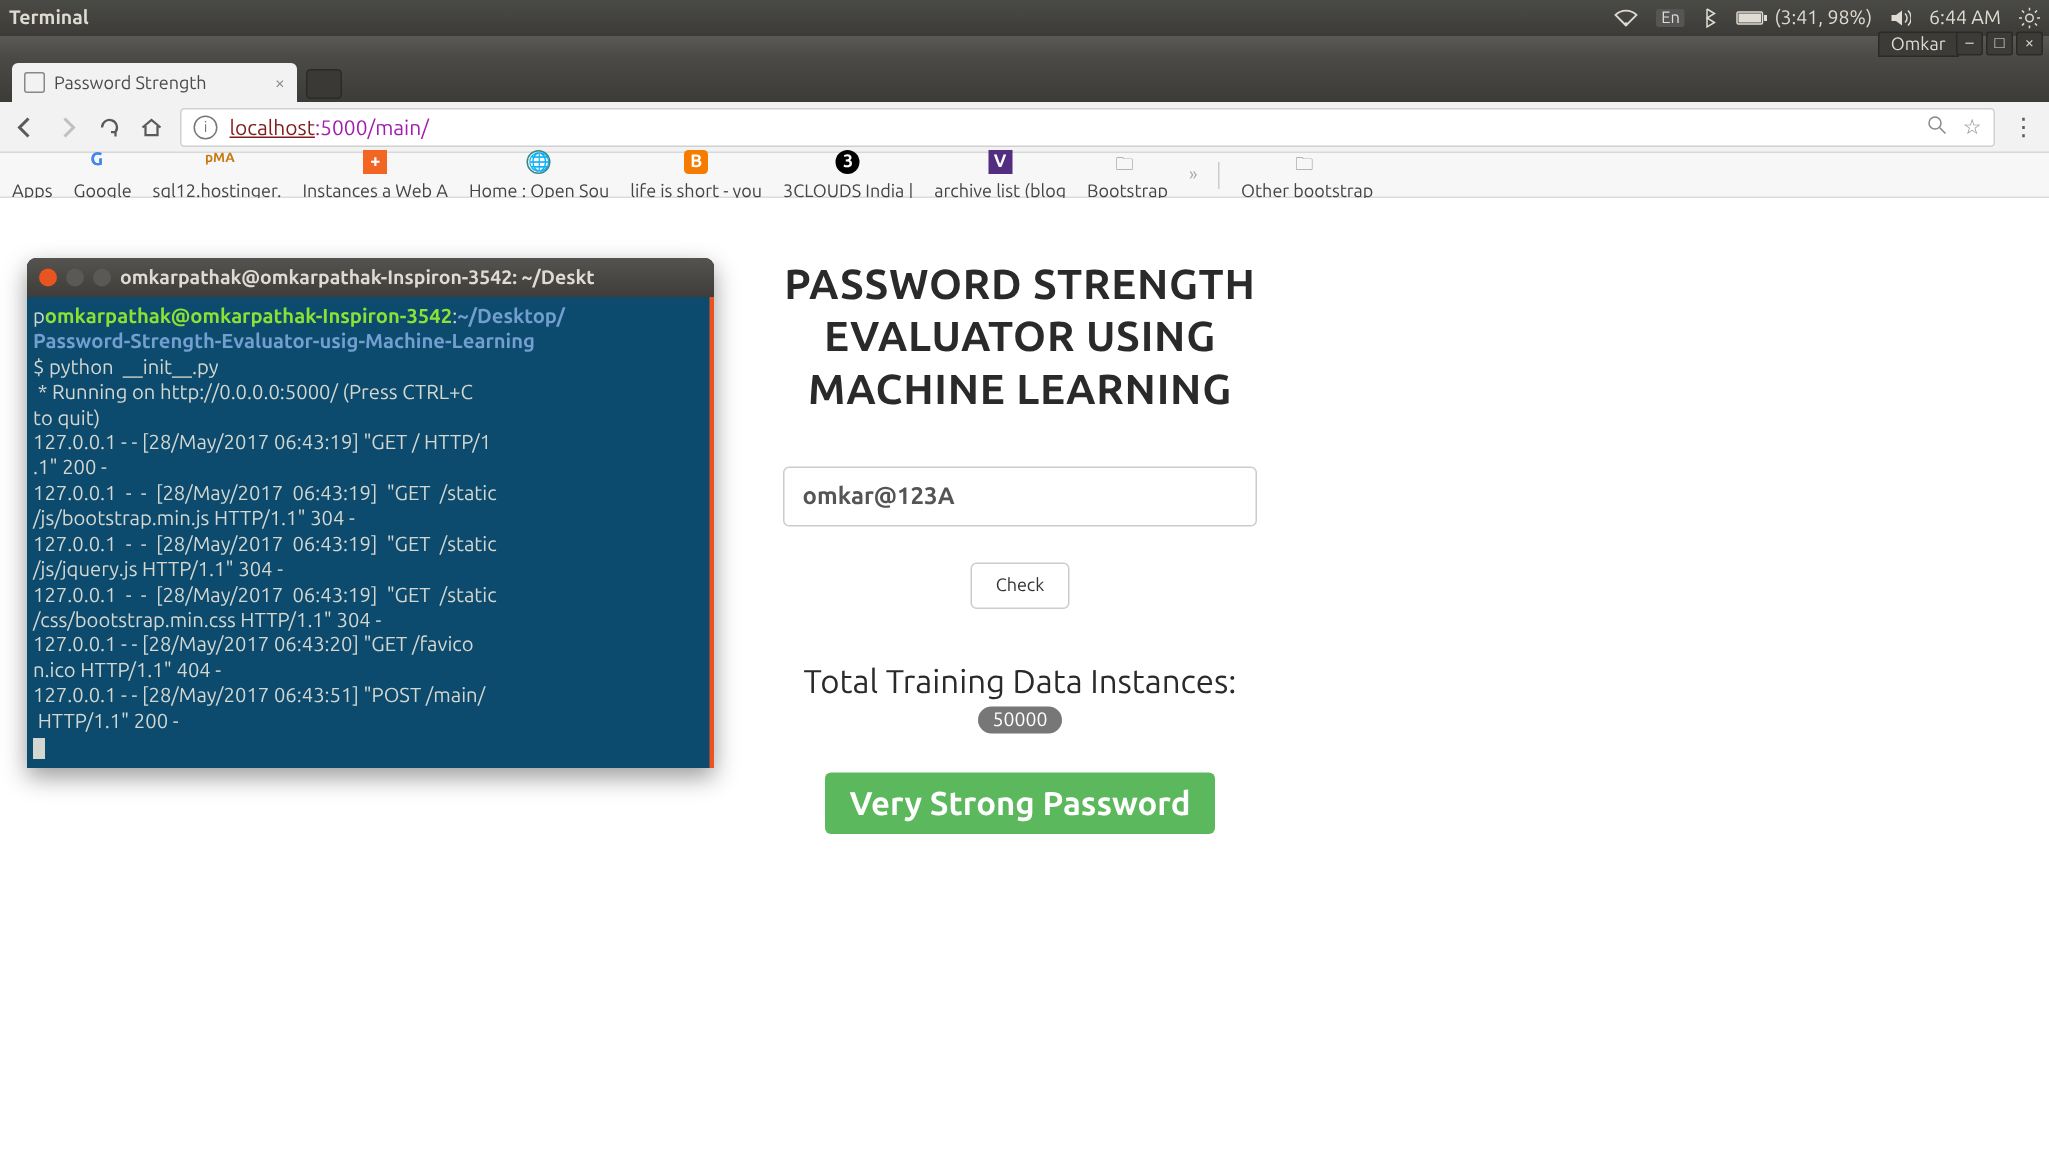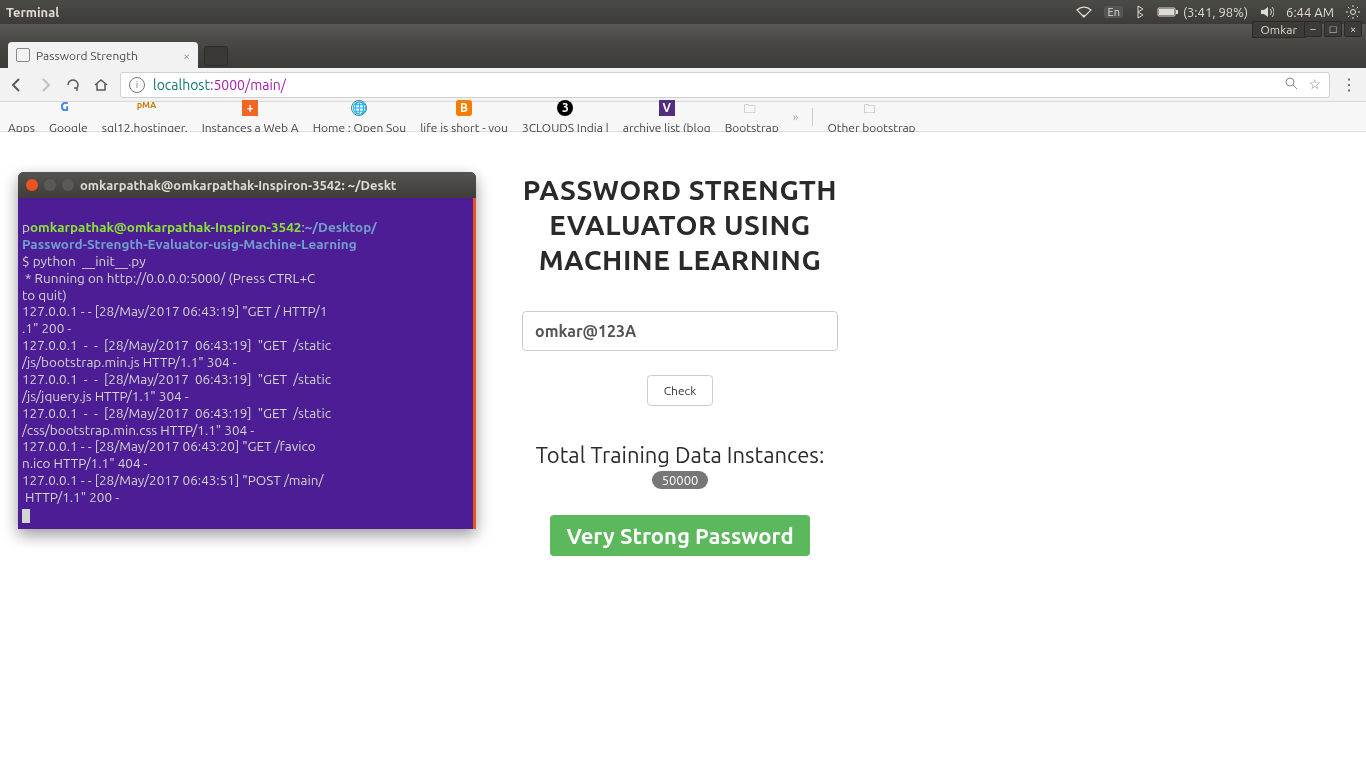--- a/index.html
+++ b/index.html
@@ -26,21 +26,21 @@
 .tab::before { content:""; width:12px; height:12px; border:1px solid #888; border-radius:2px; }
 .tab .close { margin-left:auto; color:#888; }
 .newtab { width:24px; height:20px; background:#3a3935; margin-left:6px; margin-bottom:2px; border-radius:3px; border:1px solid #2a2a27; }
 
 .toolbar { height:34px; background:#f2f2f2; border-bottom:1px solid #d8d8d8; display:flex; align-items:center; padding:0 8px; gap:10px; }
 .navarrow { color:#5a5a5a; }
 .navarrow.disabled { color:#b8b8b8; }
 .icon-btn { width:18px; height:18px; display:flex; align-items:center; justify-content:center; color:#5a5a5a; }
 .omni { flex:1; height:26px; background:#fff; border:1px solid #d0d0d0; border-radius:3px; display:flex; align-items:center; padding:0 8px; font-size:14px; color:#333; }
 .omni .info { width:16px; height:16px; border:1px solid #777; border-radius:50%; font-size:10px; text-align:center; line-height:14px; color:#777; margin-right:8px; }
-.omni .host { color:#0f766e; }
+.omni .host { color:#7f1d1d;text-decoration:underline; }
 .omni .rest { color:#a21caf; }
 .omni .tail { margin-left:auto; display:flex; gap:10px; color:#888; }
 
 .bookmarks { height:30px; background:#f7f7f7; border-bottom:1px solid #dcdcdc; display:flex; align-items:center; padding:0 8px; gap:14px; font-size:12px; color:#444; }
 .bm { display:flex; align-items:center; gap:5px; white-space:nowrap;flex-direction:column; }
 .bm .favicon { width:16px; height:16px; display:inline-block; }
 .bm-folder { color:#777; }
 .bm-sep { color:#aaa; }
 .divider { width:1px; height:18px; background:#ccc; }
 
@@ -54,21 +54,21 @@
 .tdi { font-size:22px; color:#2a2a2a; margin-top:36px; }
 .badge { display:inline-block; background:#777; color:#fff; font-size:13px; padding:2px 10px; border-radius:10px; margin-top:4px; }
 .result { margin-top:26px; display:inline-block; background:#5cb85c; color:#fff; font-size:22px; font-weight:bold; padding:8px 16px; border-radius:4px; }
 
 
 .term { position:absolute; top:145px; left:18px; width:458px; background:#2d0922; border-radius:6px 6px 0 0; box-shadow:0 6px 16px rgba(0,0,0,.4);margin-top:27px; }
 .term-title { height:26px; background:linear-gradient(#54534f,#3e3d39); border-radius:6px 6px 0 0; display:flex; align-items:center; padding:0 8px; color:#dfdbd2; font-size:13px; font-weight:bold; gap:6px; }
 .term-title .btns { display:flex; gap:6px; }
 .term-title .btn { width:12px; height:12px; border-radius:50%; }
 .term-title .btn.r{background:#e95420;} .term-title .btn.y{background:#5a5955;} .term-title .btn.g{background:#5a5955;}
-.term-body { background:#4c1d95; border-right:3px solid #e95420; color:#d3d7cf; font-family:"Ubuntu Mono","DejaVu Sans Mono",monospace; font-size:13.5px; padding:21px 2px 6px 4px; line-height:1.25; white-space:pre; text-align:justify; }
+.term-body { background:#0c4a6e; border-right:3px solid #e95420; color:#d3d7cf; font-family:"Ubuntu Mono","DejaVu Sans Mono",monospace; font-size:13.5px; padding:4px 2px 6px 4px; line-height:1.25; white-space:pre; text-align:justify; }
 .term-body .u { color:#8ae234; font-weight:bold; }
 .term-body .p { color:#729fcf; font-weight:bold; }
 .cursor { display:inline-block; width:8px; height:14px; background:#d3d7cf; vertical-align:bottom; }
 
 .grid-ico { display:grid; grid-template-columns:repeat(3,4px); grid-template-rows:repeat(3,4px); gap:1px; }
 .grid-ico div{background:#db4437;} .grid-ico div:nth-child(2){background:#4285f4;} .grid-ico div:nth-child(3){background:#0f9d58;}
 .grid-ico div:nth-child(4){background:#f4b400;} .grid-ico div:nth-child(5){background:#db4437;} .grid-ico div:nth-child(6){background:#4285f4;}
 .grid-ico div:nth-child(7){background:#0f9d58;} .grid-ico div:nth-child(8){background:#f4b400;} .grid-ico div:nth-child(9){background:#db4437;}
 </style>
 </head>

